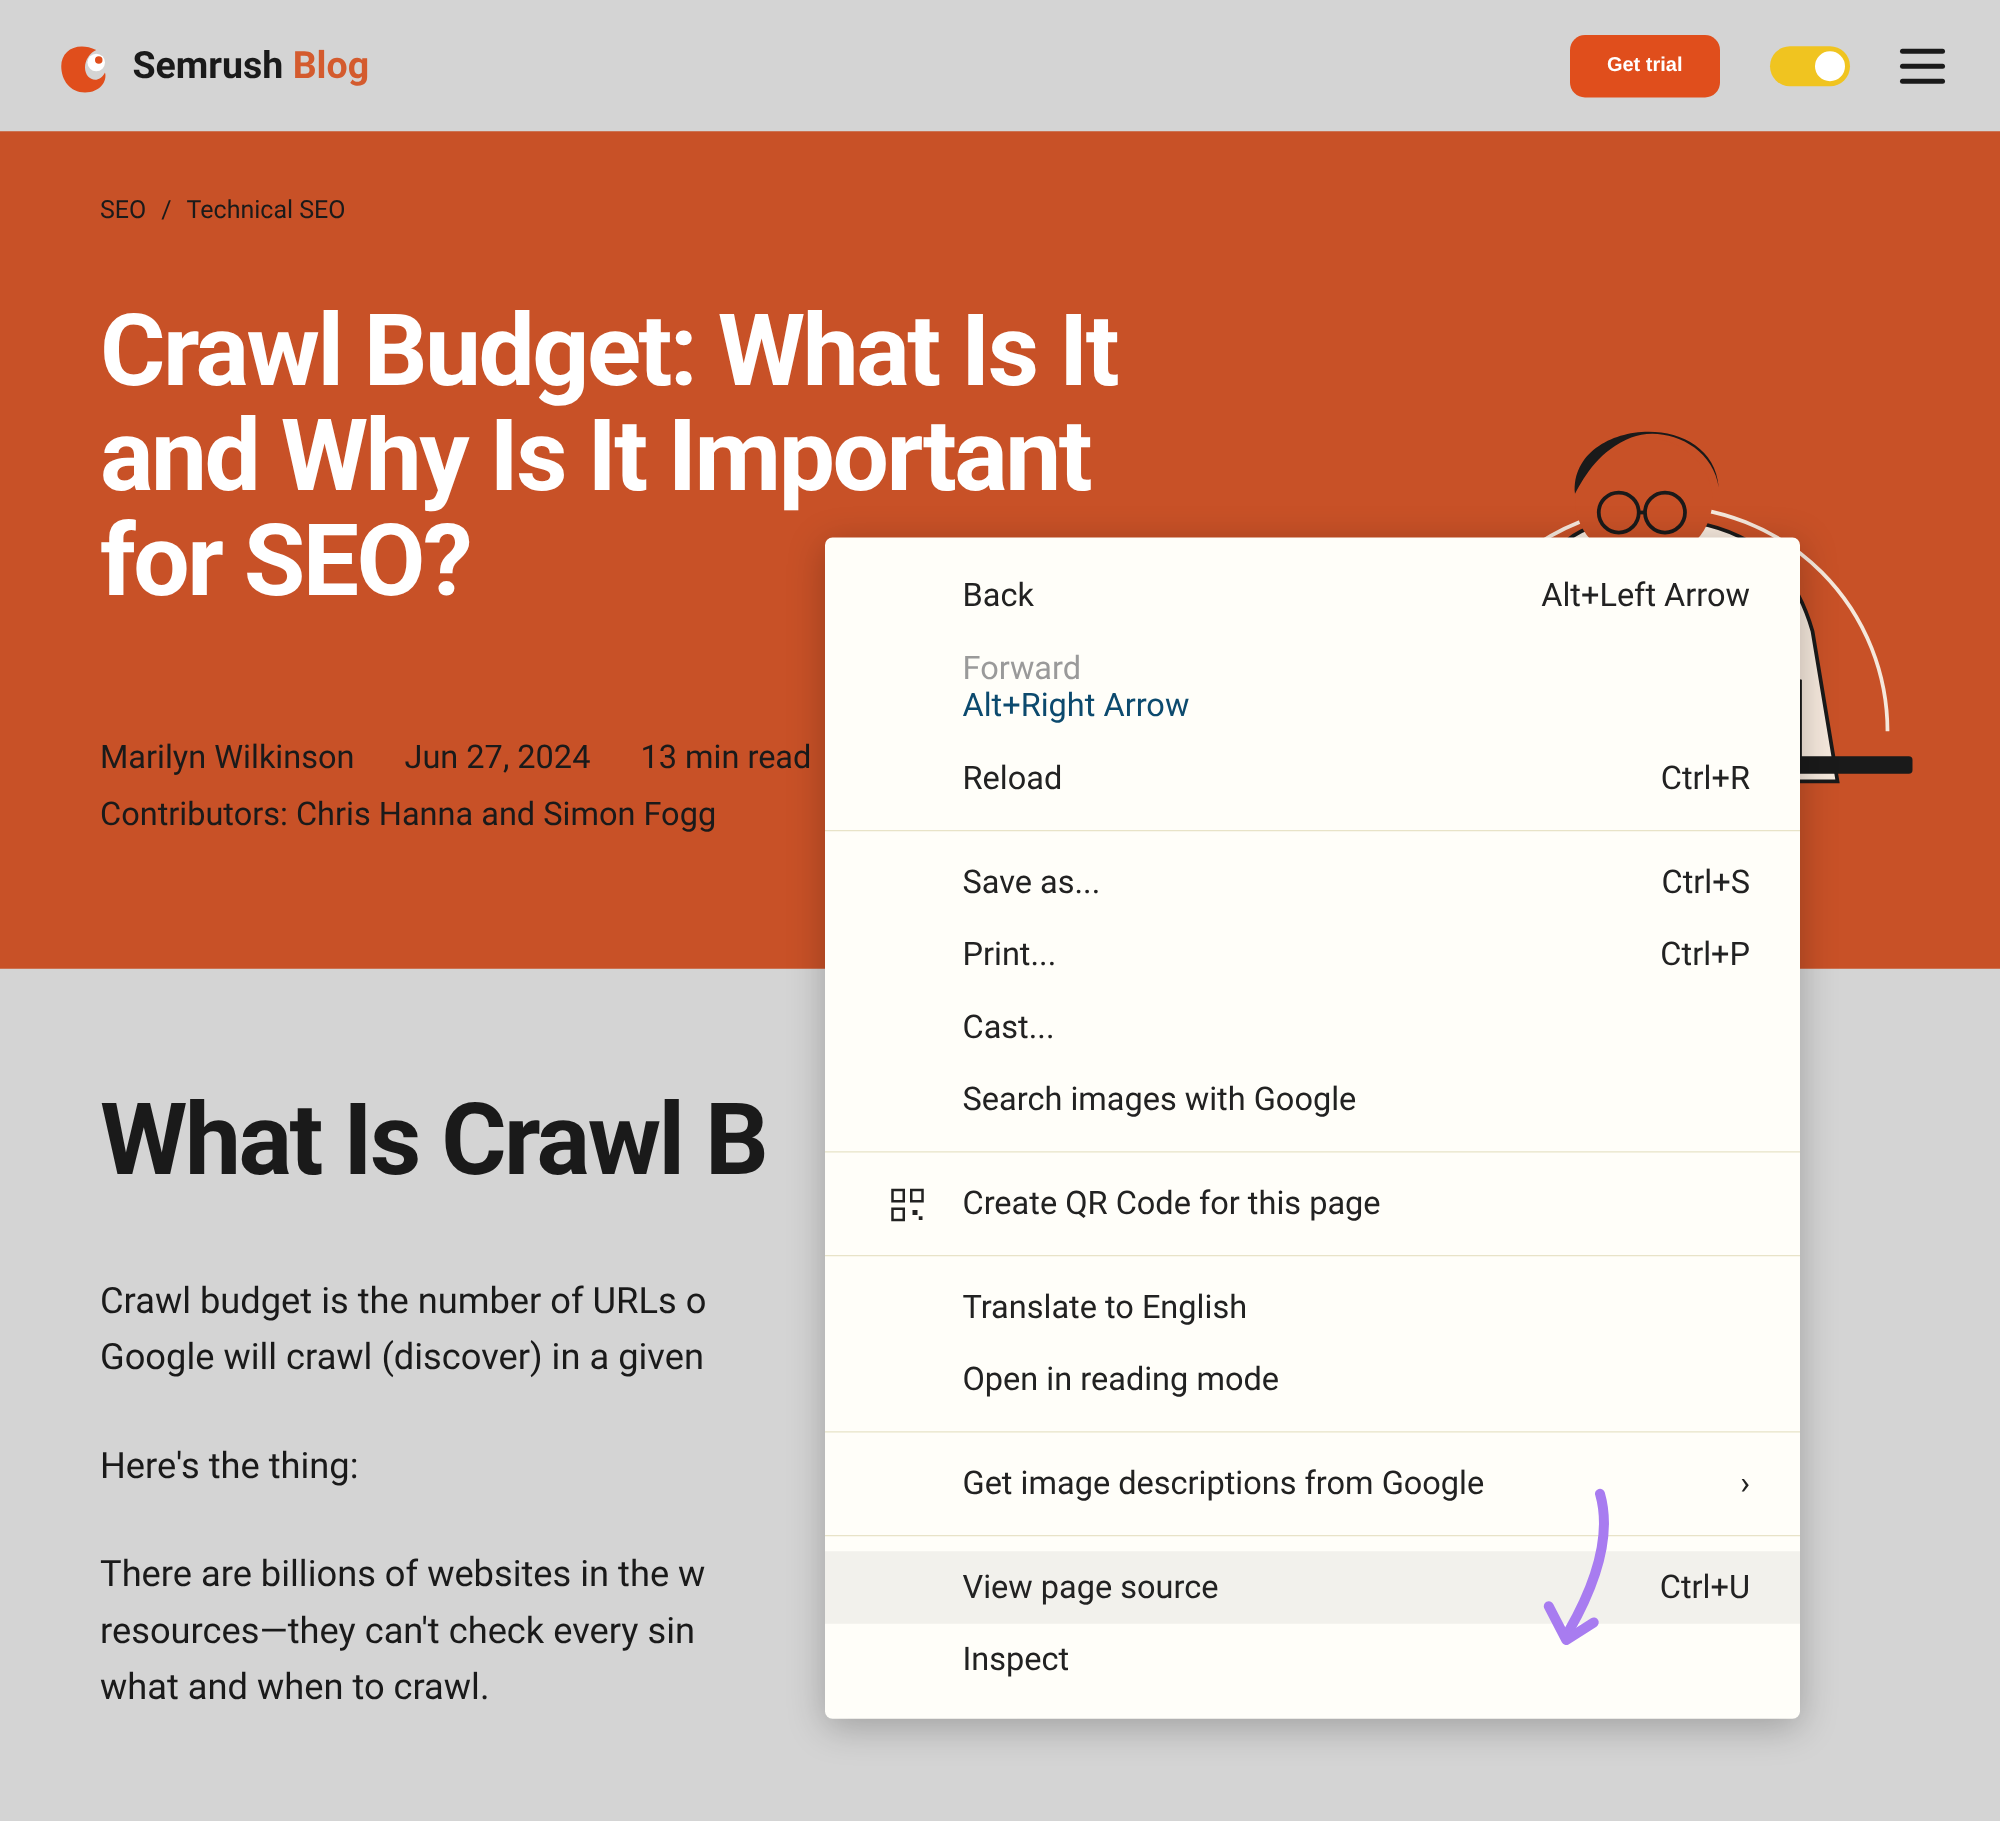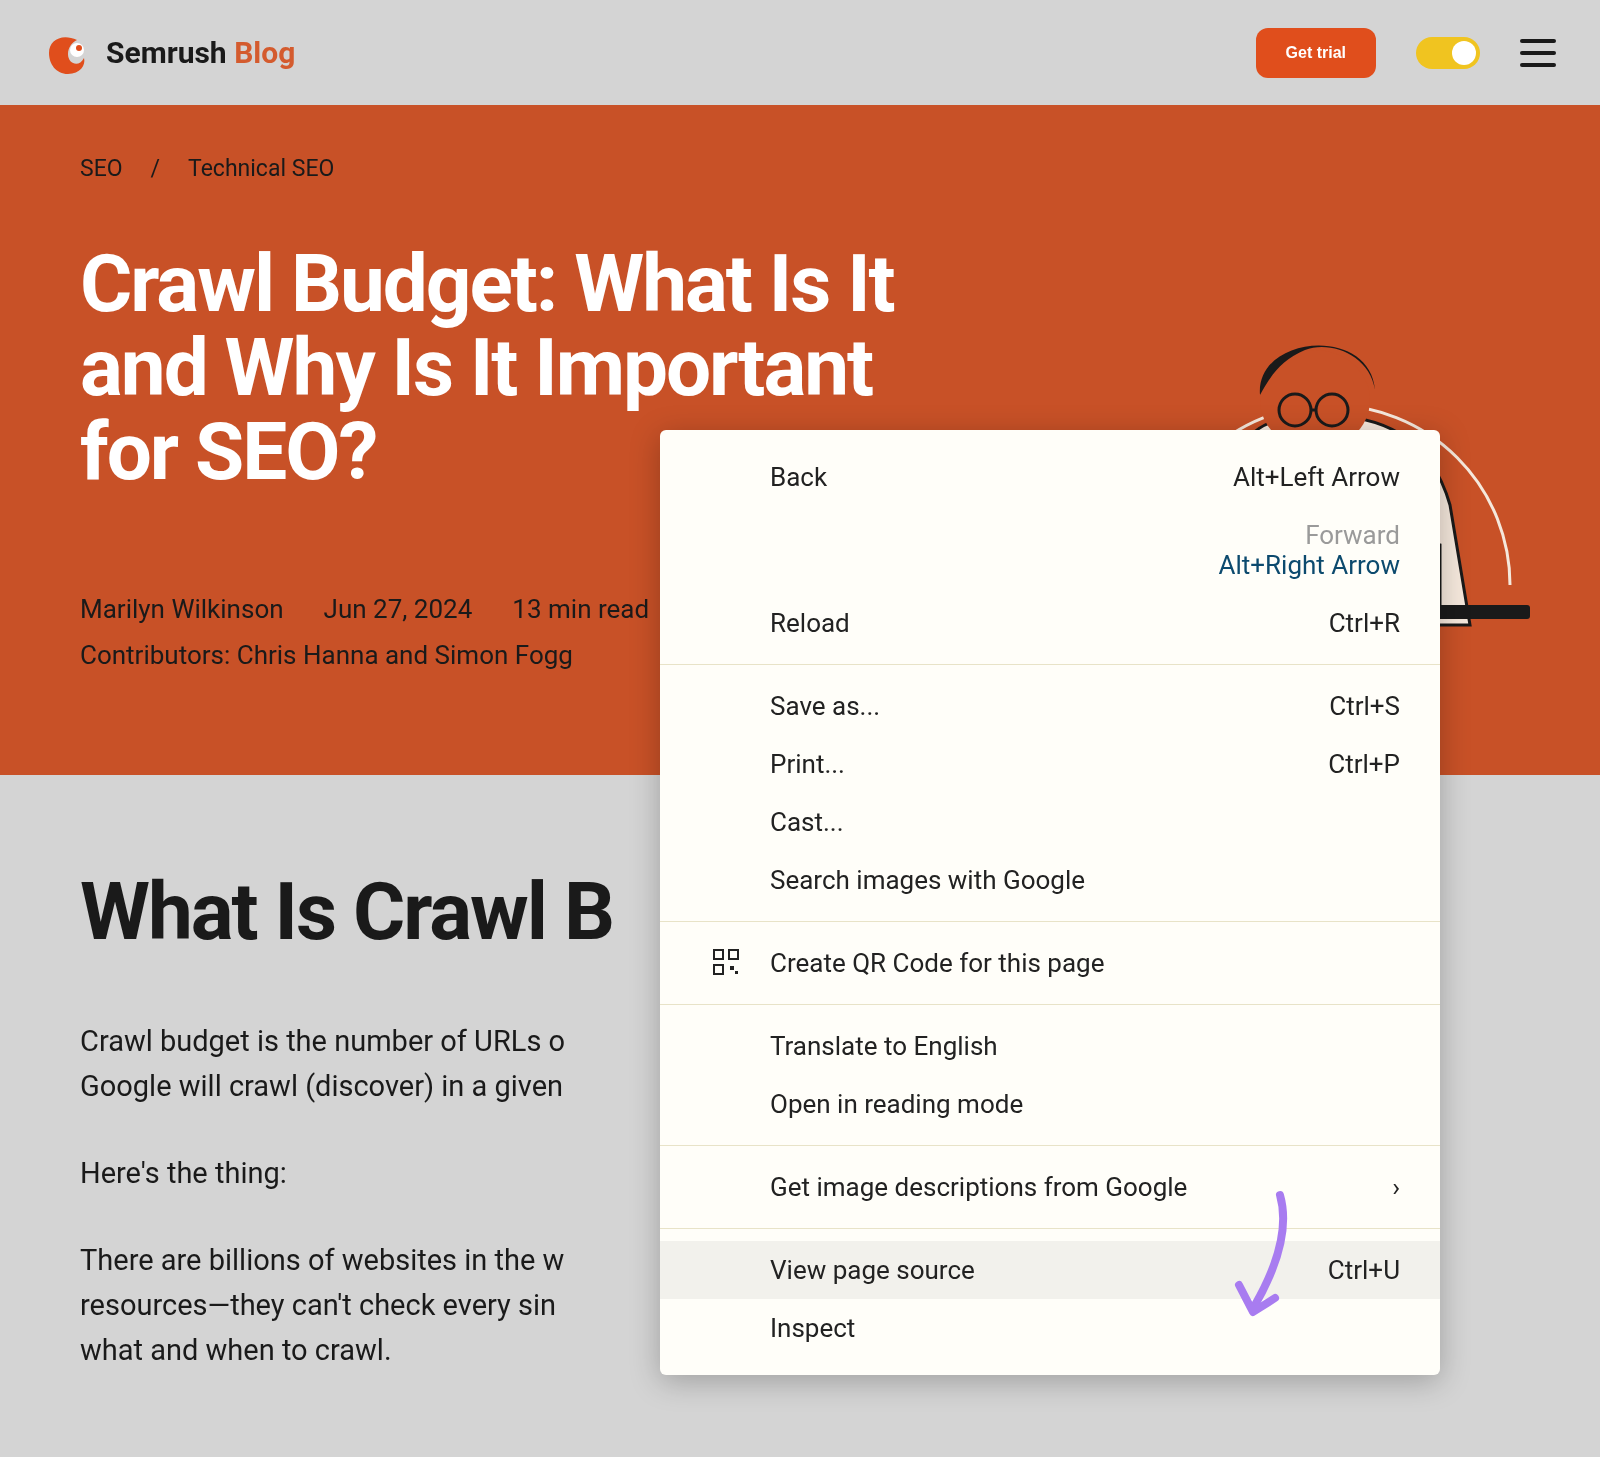--- a/index.html
+++ b/index.html
@@ -83,22 +83,22 @@
 
   
   .hero {
     background: #c85127;
     padding: 50px 80px 70px 80px;
     position: relative;
     height: 670px;
   }
   .breadcrumb {
     display: flex;
-    gap: 28px;
-    font-size: 23px;
+    gap: 12px;
+    font-size: 20px;
     color: #1a1a1a;
     margin-bottom: 60px;
   }
   .breadcrumb a { color: #1a1a1a; text-decoration: none; }
   .breadcrumb .sep { color: #1a1a1a; }
   .hero-title {
     font-size: 80px;
     font-weight: 700;
     line-height: 1.05;
     color: #ffffff;
@@ -152,21 +152,21 @@
     width: 780px;
     background: #fffef9;
     border-radius: 6px;
     box-shadow: 0 6px 30px rgba(0,0,0,0.25);
     padding: 18px 0;
     font-size: 26px;
     color: #222;
   }
   .menu-item {
     display: flex;
-    align-items: flex-end;
+    align-items: flex-start;
     justify-content: space-between;
     padding: 14px 40px 14px 110px;
     cursor: pointer;
     position: relative;
   }
   .menu-item.highlight {
     background: #f2f1ec;
   }
   .menu-item .icon-slot {
     position: absolute;

